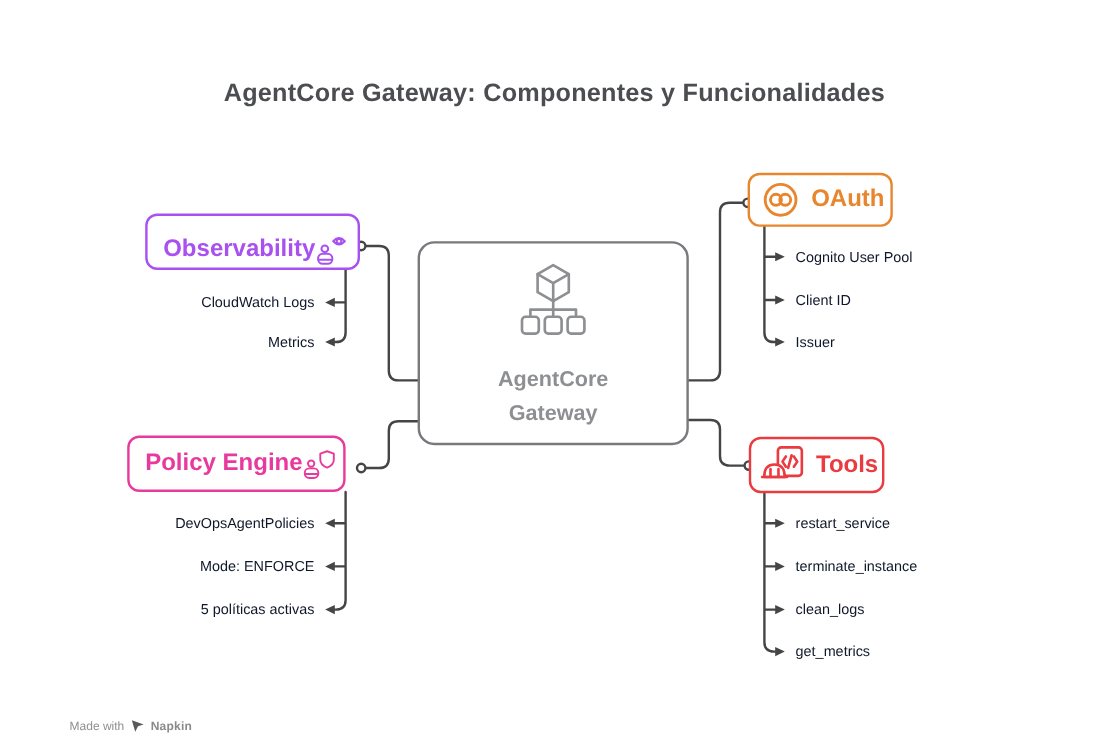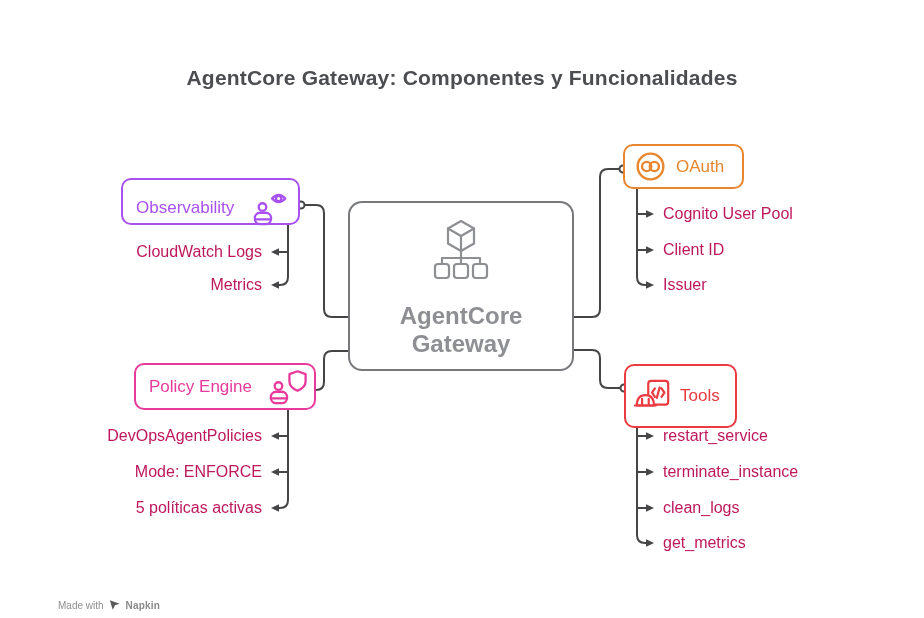--- a/index.html
+++ b/index.html
@@ -8,39 +8,39 @@
   .title{position:absolute;top:50px;left:0;width:100%;text-align:center;
          font-size:21px;font-weight:bold;color:#4b4d50;letter-spacing:.2px;}
   svg.wires{position:absolute;left:0;top:0;width:924px;height:618px;}
   .wire{fill:none;stroke:#454547;stroke-width:2;stroke-linecap:round;}
   .arrow{fill:#454547;stroke:none;}
   .joint{fill:#ffffff;stroke:#454547;stroke-width:2;}
 
   .center-node{position:absolute;left:348px;top:185px;width:226px;height:170px;
          border:2px solid #77797c;border-radius:14px;box-sizing:border-box;
          display:flex;flex-direction:column;align-items:center;padding-top:15px;gap:10px;}
-  .center-label{font-size:24px;font-weight:bold;color:#8d8f92;text-align:center;line-height:28px;}
+  .center-label{font-size:18px;font-weight:bold;color:#8d8f92;text-align:center;line-height:28px;}
 
   .branch{position:absolute;box-sizing:border-box;border-radius:10px;border:2px solid;
           display:flex;align-items:center;background:#fff;}
-  .branch .blabel{font-size:17px;font-weight:normal;white-space:nowrap;}
+  .branch .blabel{font-size:20px;font-weight:bold;white-space:nowrap;}
   .branch-obs{left:121px;top:162px;width:179px;height:47px;border-color:#a950f0;
               justify-content:space-between;padding:12px 6px 0 13px;}
   .branch-obs .blabel{color:#a950f0;}
-  .branch-pol{left:134px;top:347px;width:182px;height:47px;border-color:#e83a9d;
+  .branch-pol{left:106px;top:347px;width:182px;height:47px;border-color:#e83a9d;
               justify-content:space-between;padding:0 6px 0 13px;}
   .branch-pol .blabel{color:#e83a9d;}
   .branch-oauth{left:623px;top:128px;width:121px;height:45px;border-color:#e8862e;
               justify-content:flex-start;gap:9px;padding:0 0 0 9px;}
   .branch-oauth .blabel{color:#e8862e;}
-  .branch-tools{left:624px;top:348px;width:113px;height:64px;border-color:#ea3b40;
+  .branch-tools{left:624px;top:348px;width:113px;height:47px;border-color:#ea3b40;
               justify-content:flex-start;gap:8px;padding:0 0 0 8px;}
   .branch-tools .blabel{color:#ea3b40;}
 
-  .leaf{position:absolute;font-size:16px;line-height:24px;color:#be185d;white-space:nowrap;}
+  .leaf{position:absolute;font-size:12px;line-height:24px;color:#0f172a;white-space:nowrap;}
   .leaf.l{right:662px;text-align:right;}
   .leaf.r{left:663px;text-align:left;}
 
   .footer{position:absolute;left:24px;top:583px;display:flex;align-items:center;gap:5px;
           font-size:10px;color:#8f8f8f;padding-left:34px;}
   .footer .brand{font-weight:bold;color:#8a8a8a;letter-spacing:.2px;}
   .icon{display:block;}
 </style>
 </head>
 <body>

